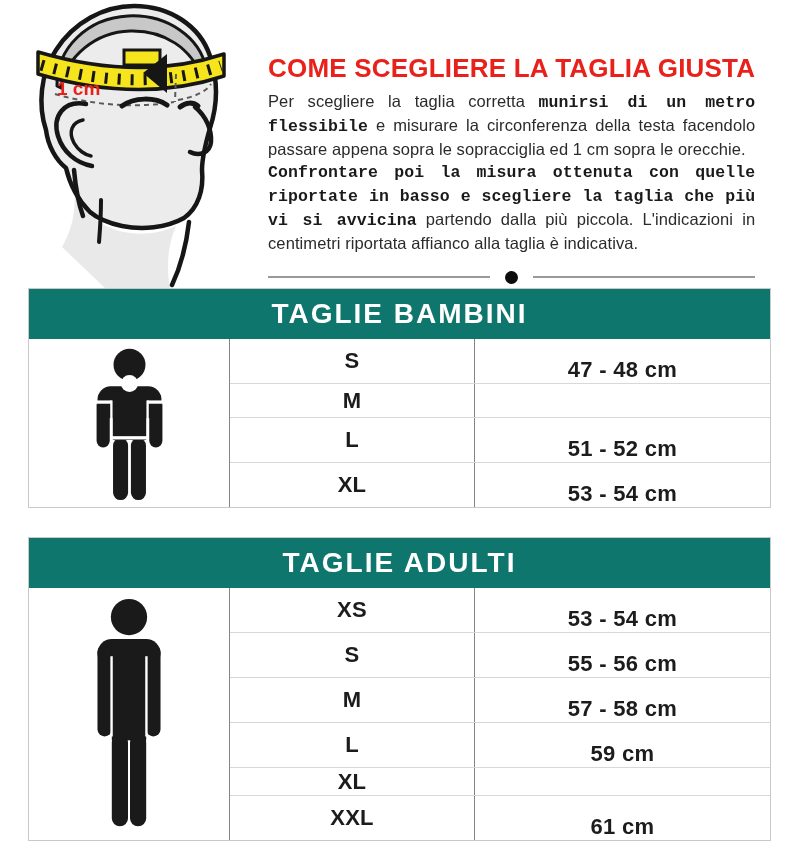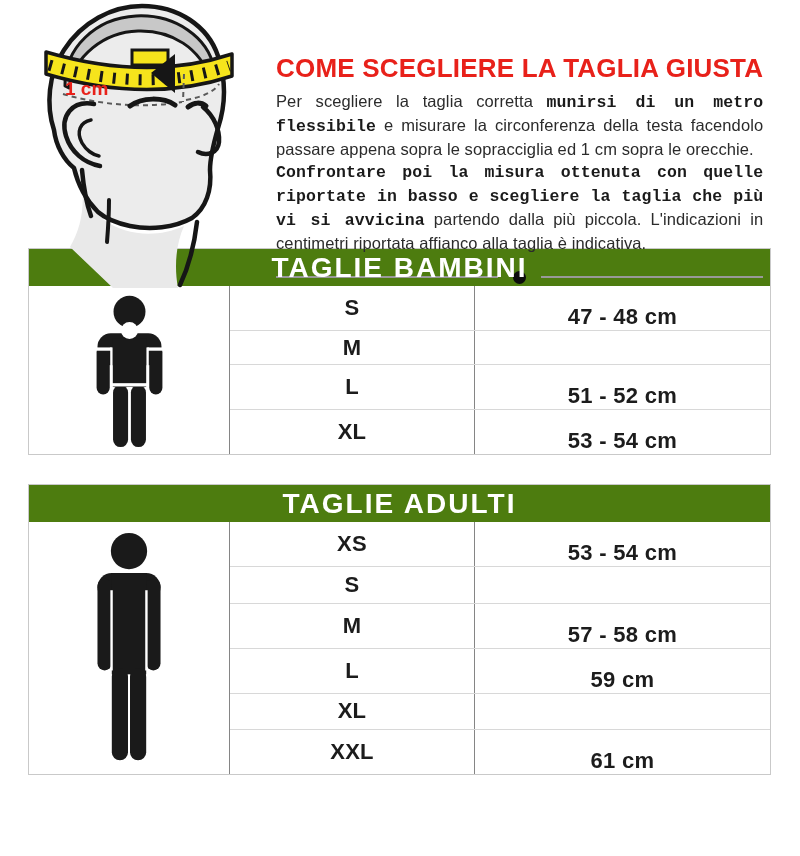--- a/index.html
+++ b/index.html
@@ -9,40 +9,40 @@
     --line-mid:#858585;
     --line-outer:#c9c9c9;
   }
   *{box-sizing:border-box;}
   html,body{margin:0;padding:0;}
   body{
     width:800px;height:856px;overflow:hidden;background:#fff;
     font-family:"Liberation Sans","DejaVu Sans",sans-serif;color:#222;
   }
   
-  .top-section{display:flex;height:248px;padding-left:8px;}
+  .top-section{display:flex;height:288px;}
   .head-figure{flex:0 0 265px;width:265px;height:288px;}
   .instructions{flex:1;padding:54px 62px 0 3px;}
   .title{
     margin:0 0 7px;font-size:26px;line-height:1.1;font-weight:bold;
     color:var(--red);white-space:nowrap;letter-spacing:0.2px;
   }
   .intro p{
     margin:0;font-size:16.5px;line-height:22px;text-align:justify;
     color:#2b2b2b;letter-spacing:0.1px;
   }
   .intro strong{color:#1a1a1a;font-family:Liberation Mono, monospace;}
   .divider{display:flex;align-items:center;gap:15px;margin-top:17px;}
   .divider .line{flex:1;height:1.5px;background:#999;}
   .divider .dot{width:13px;height:13px;border-radius:50%;background:#0c0c0c;}
   
   .size-table{margin:0 29px 0 28px;border:1px solid var(--line-outer);}
   .size-table.kids{margin-bottom:29px;}
   .table-header{
-    height:37px;background:#4d7c0f;color:#fff;display:flex;align-items:center;
+    height:50px;background:#0f766e;color:#fff;display:flex;align-items:center;
     justify-content:center;font-size:28px;font-weight:bold;letter-spacing:2px;
   }
   .table-body{display:flex;}
   .kids .table-body{height:168px;}
   .adults .table-body{height:252px;text-align:center;}
   .icon-cell{
     flex:0 0 201px;border-right:1px solid var(--line-mid);
     display:flex;align-items:center;justify-content:center;
   }
   .rows{flex:1;display:flex;flex-direction:column;}
@@ -174,20 +174,21 @@
           </g>
         </svg>
       </div>
       <div class="rows">
           <div class="row">
             <div class="size-cell">XS</div>
             <div class="range-cell">53 - 54 cm</div>
           </div>
           <div class="row">
             <div class="size-cell">S</div>
+            <div class="range-cell">55 - 56 cm</div>
           </div>
           <div class="row">
             <div class="size-cell">M</div>
             <div class="range-cell">57 - 58 cm</div>
           </div>
           <div class="row">
             <div class="size-cell">L</div>
             <div class="range-cell">59 cm</div>
           </div>
           <div class="row">

